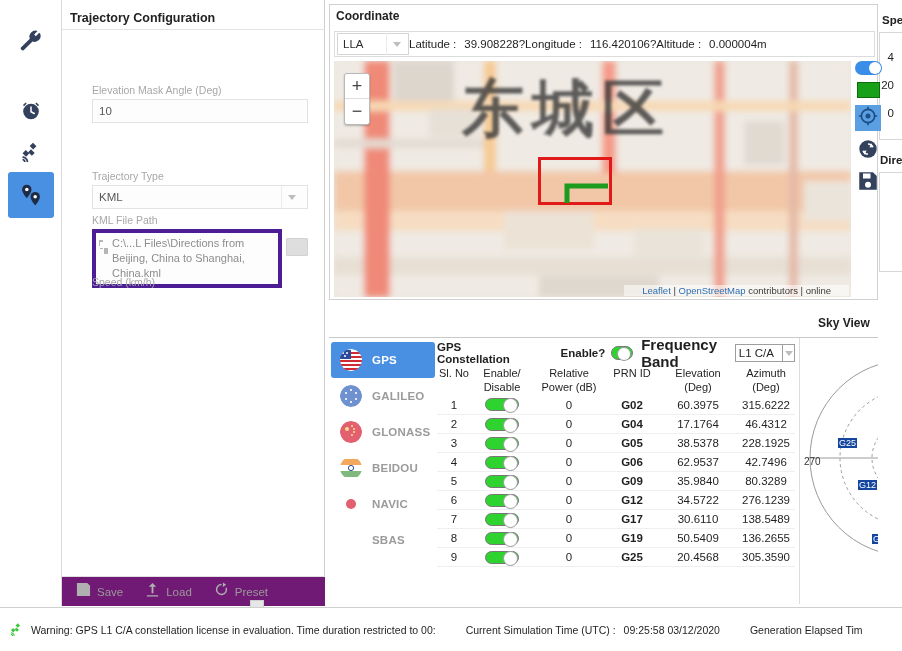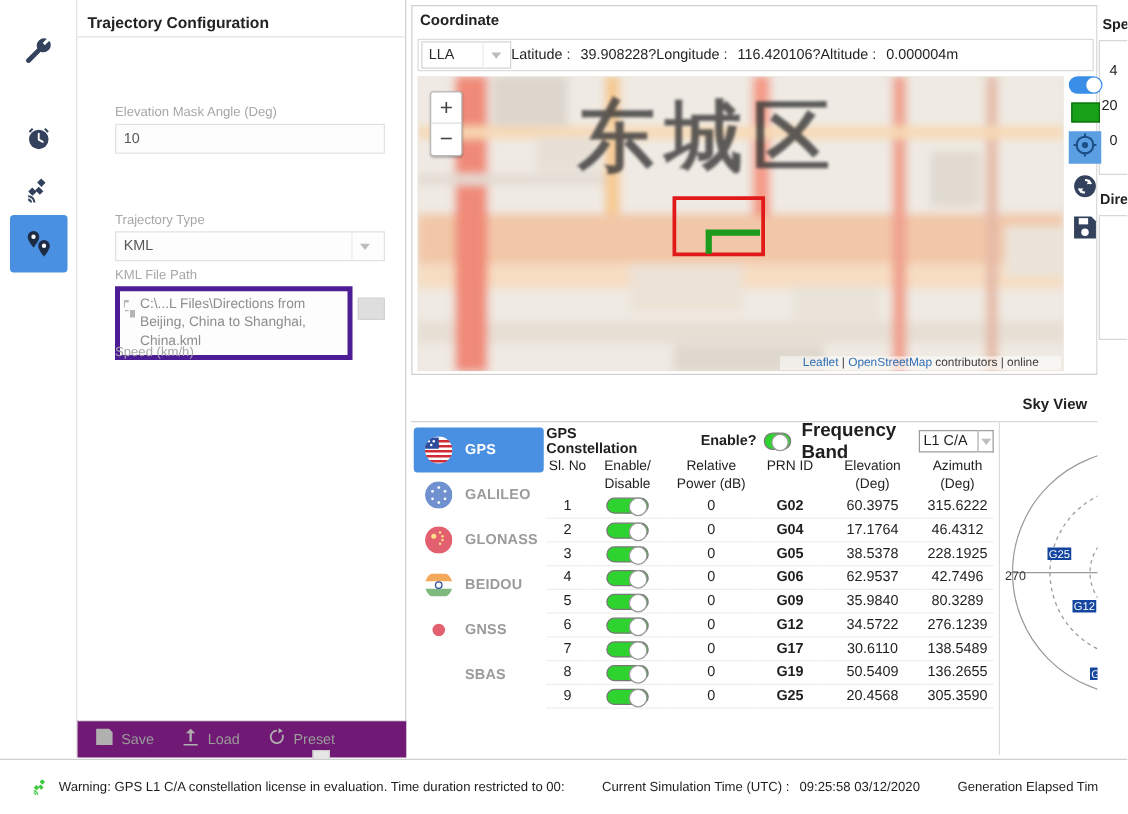--- a/index.html
+++ b/index.html
@@ -279,21 +279,21 @@
   .sky svg { position: absolute; left: 0; top: 12px; }
   .sat-tag {
     position: absolute; background: #1446a0; color: #fff;
     font-size: 9px; padding: 0 1px; font-family: "Liberation Sans", sans-serif;
   }
 
   
   .status-bar {
     position: absolute; left: 0; top: 607px; width: 902px; height: 44px;
     background: #fff; border-top: 1px solid #cfcfcf;
-    display: flex; align-items: center; padding-left: 16px;
+    display: flex; align-items: center;
   }
   .st-icon { margin-left: 8px; margin-right: 6px; display:flex; }
   .st-text { font-size: 10.5px; color: #1f1f1f; white-space: nowrap; }
   .st-sep { width: 30px; }
   .scroll-notch {
     position: absolute; left: 250px; top: 600px; width: 14px; height: 8px;
     background: #e6e6e6; border: 1px solid #cfcfcf;
   }
 </style>
 </head>
@@ -587,21 +587,21 @@
           </span>
           <span class="const-name">BEIDOU</span>
         </div>
         <div class="const-item">
           <span class="flag">
             <svg width="22" height="22" viewBox="0 0 22 22">
                 <circle cx="11" cy="11" r="11" fill="#fff"></circle>
                 <circle cx="11" cy="11" r="5" fill="#e2606f"></circle>
               </svg>
           </span>
-          <span class="const-name">GNSS</span>
+          <span class="const-name">NAVIC</span>
         </div>
         <div class="const-item">
           <span class="flag blank"></span>
           <span class="const-name">SBAS</span>
         </div>
       </div>
 
       <div class="tbl-region">
         <div class="tbl-head-row">
           <span class="th-title">GPS Constellation</span>

